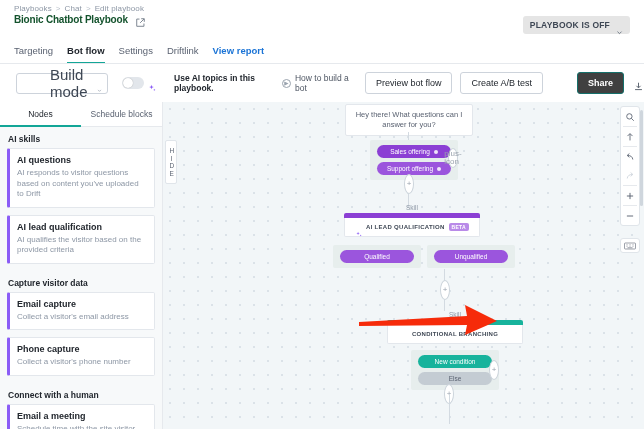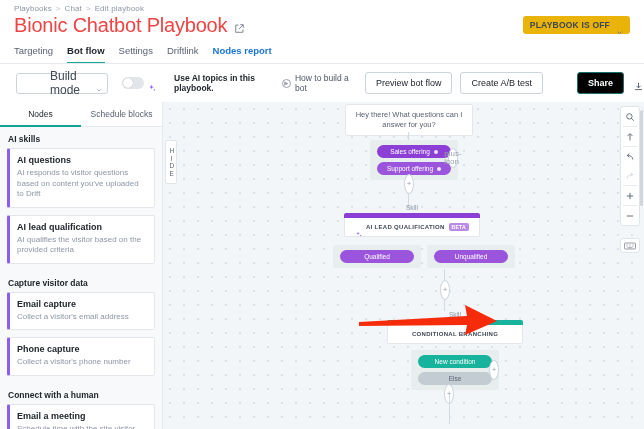--- a/index.html
+++ b/index.html
@@ -17,27 +17,27 @@
     font-size: 8px; color: #8d97a5; letter-spacing: .1px;
     display: flex; align-items: center; gap: 4px;
   }
   .bc-sep { color: #b9c0ca; font-size: 8px; }
   .bc-item { color: #8d97a5; }
 
   .title-row {
     position: absolute; left: 14px; top: 14px;
     display: flex; align-items: center; gap: 7px;
   }
-  .page-title { font-size: 20px; font-weight: normal; color: #ef4444; letter-spacing: -.2px; }
+  .page-title { font-size: 10px; font-weight: bold; color: #14532d; letter-spacing: -.2px; }
   .edit-icon { width: 11px; height: 11px; display: block; color: #7a838f; }
 
   .status-pill {
     position: absolute; right: 14px; top: 16px;
     display: flex; align-items: center; gap: 6px;
-    background: #eab308; border-radius: 3px;
+    background: #e5e5e5; border-radius: 3px;
     padding: 4px 7px;
   }
   .status-pill .txt { font-size: 8.5px; font-weight: bold; color: #3e4754; letter-spacing: .2px; }
   .chev { width: 7px; height: 7px; color: #6c7682; display:block; }
 
   
   .tabs {
     position: absolute; left: 14px; top: 44px;
     display: flex; align-items: flex-end; gap: 14px;
     height: 20px;
@@ -59,21 +59,21 @@
     display: flex; align-items: center; gap: 0;
   }
   .select {
     margin-left: 16px;
     width: 96px; height: 21px;
     border: 1px solid #cdd3db; border-radius: 3px;
     background: #fff;
     display: flex; align-items: center; justify-content: space-between;
     padding: 0 5px;
   }
-  .select .lbl { font-size: 12px; color: #3e4754; padding-left: 28px; }
+  .select .lbl { font-size: 15px; color: #3e4754; padding-left: 28px; }
   .select .chev { width: 8px; height: 8px; color: #8d97a5; }
 
   .toggle {
     margin-left: 14px;
     width: 22px; height: 12px; border-radius: 6px; background: #e2e6eb;
     position: relative; flex: none;
   }
   .toggle .knob {
     position: absolute; left: 1px; top: 1px;
     width: 10px; height: 10px; border-radius: 50%;
@@ -94,21 +94,21 @@
     display: flex; align-items: center; justify-content: center;
     font-size: 5.5px; color: #9aa3ae; flex: none;
   }
   .howto .t { font-size: 8.5px; color: #4e5663; line-height: 10px; width: 58px; }
 
   .btn {
     height: 22px; border: 1px solid #cdd3db; border-radius: 3px;
     background: #fff; display: flex; align-items: center; justify-content: center;
     font-size: 9px; color: #22272e; padding: 0 10px; white-space: nowrap;
   }
-  .btn.primary { background: #000000; border-color: #15706b; color: #fff; font-weight: bold; margin-left: 34px; }
+  .btn.primary { background: #404040; border-color: #15706b; color: #fff; font-weight: bold; margin-left: 34px; }
   .btn-preview { margin-left: 12px; }
   .btn-ab { margin-left: 8px; }
   .btn-share { margin-left: 8px; }
   .dl-icon { margin-left: 9px; width: 11px; height: 11px; color: #4e5663; display:block; flex:none; }
 
   
   .sidebar {
     position: absolute; left: 0; top: 102px; width: 163px; height: 327px;
     background: #f7f9fa; border-right: 1px solid #e6e9ed;
     overflow: hidden;
@@ -285,21 +285,21 @@
           <path d="M2.5 4.5L6 8L9.5 4.5"></path>
         </svg>
     </span>
   </div>
 
   <div class="tabs">
     <div class="tab">Targeting</div>
     <div class="tab active">Bot flow</div>
     <div class="tab">Settings</div>
     <div class="tab">Driftlink</div>
-    <div class="tab link">Nodes report</div>
+    <div class="tab link">View report</div>
   </div>
   <div class="hdr-rule"></div>
 
   <div class="toolbar">
     <div class="select">
       <span class="lbl">Build mode</span>
       <span class="chev">
         <svg viewBox="0 0 12 12" fill="none" stroke="currentColor" stroke-width="1.5">
             <path d="M2.5 4.5L6 8L9.5 4.5"></path>
           </svg>

